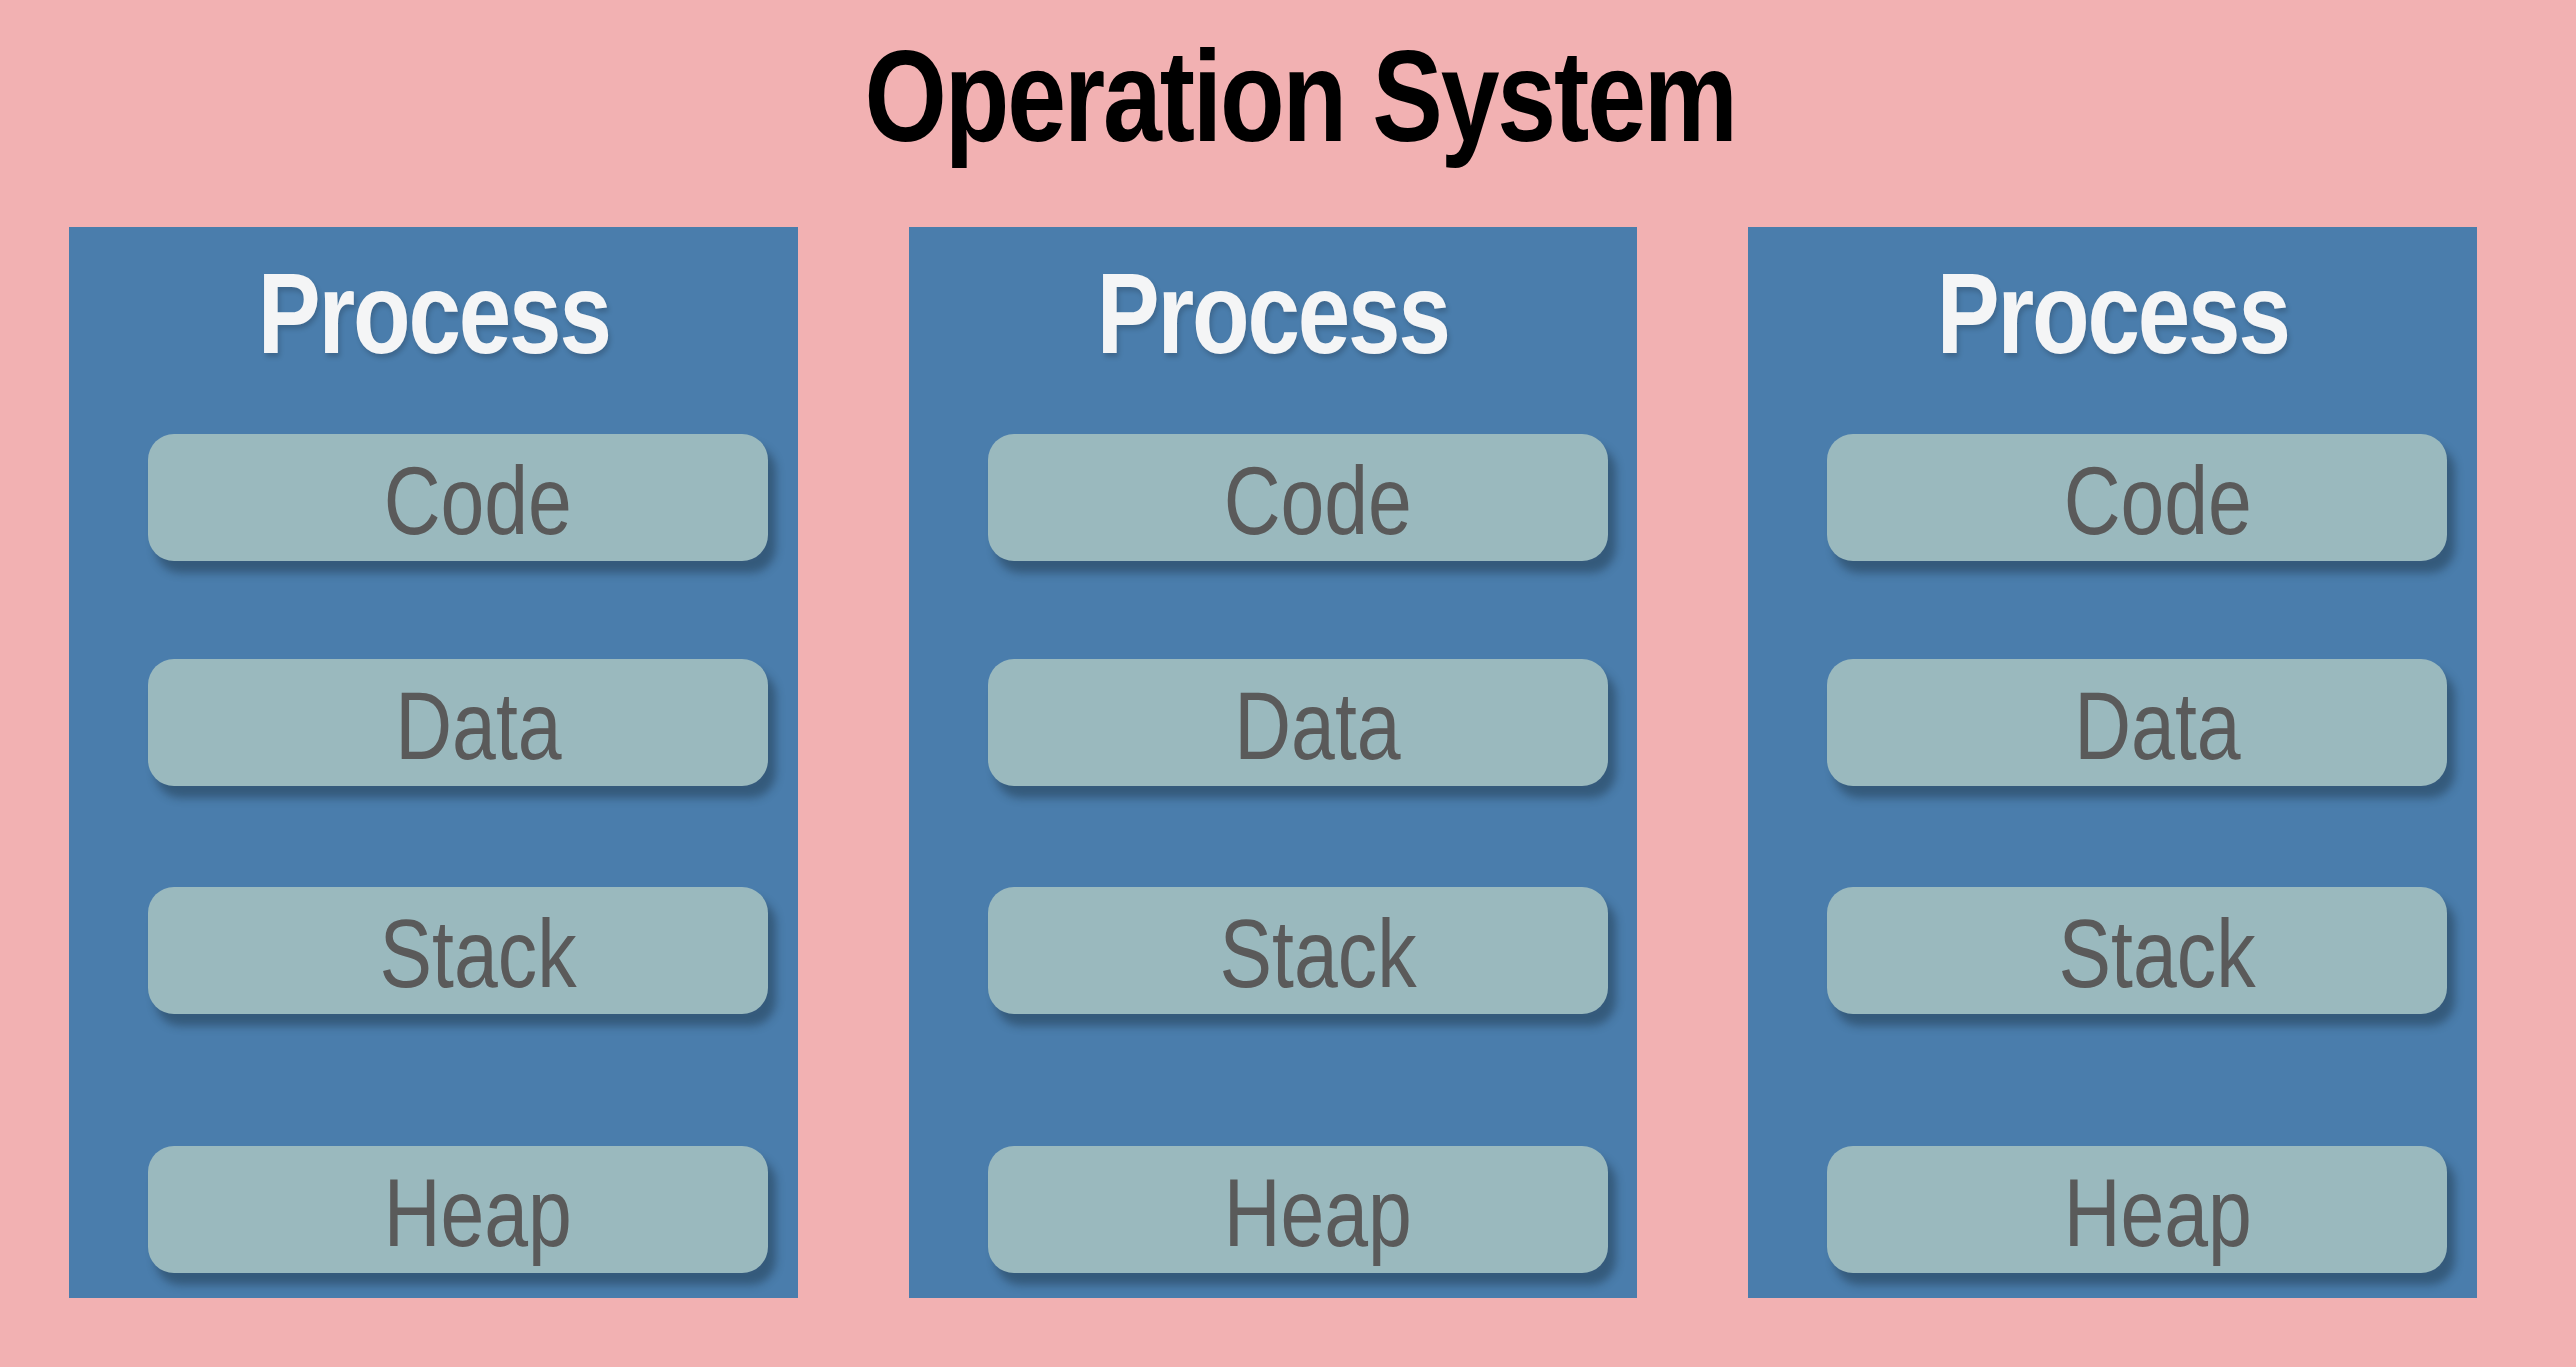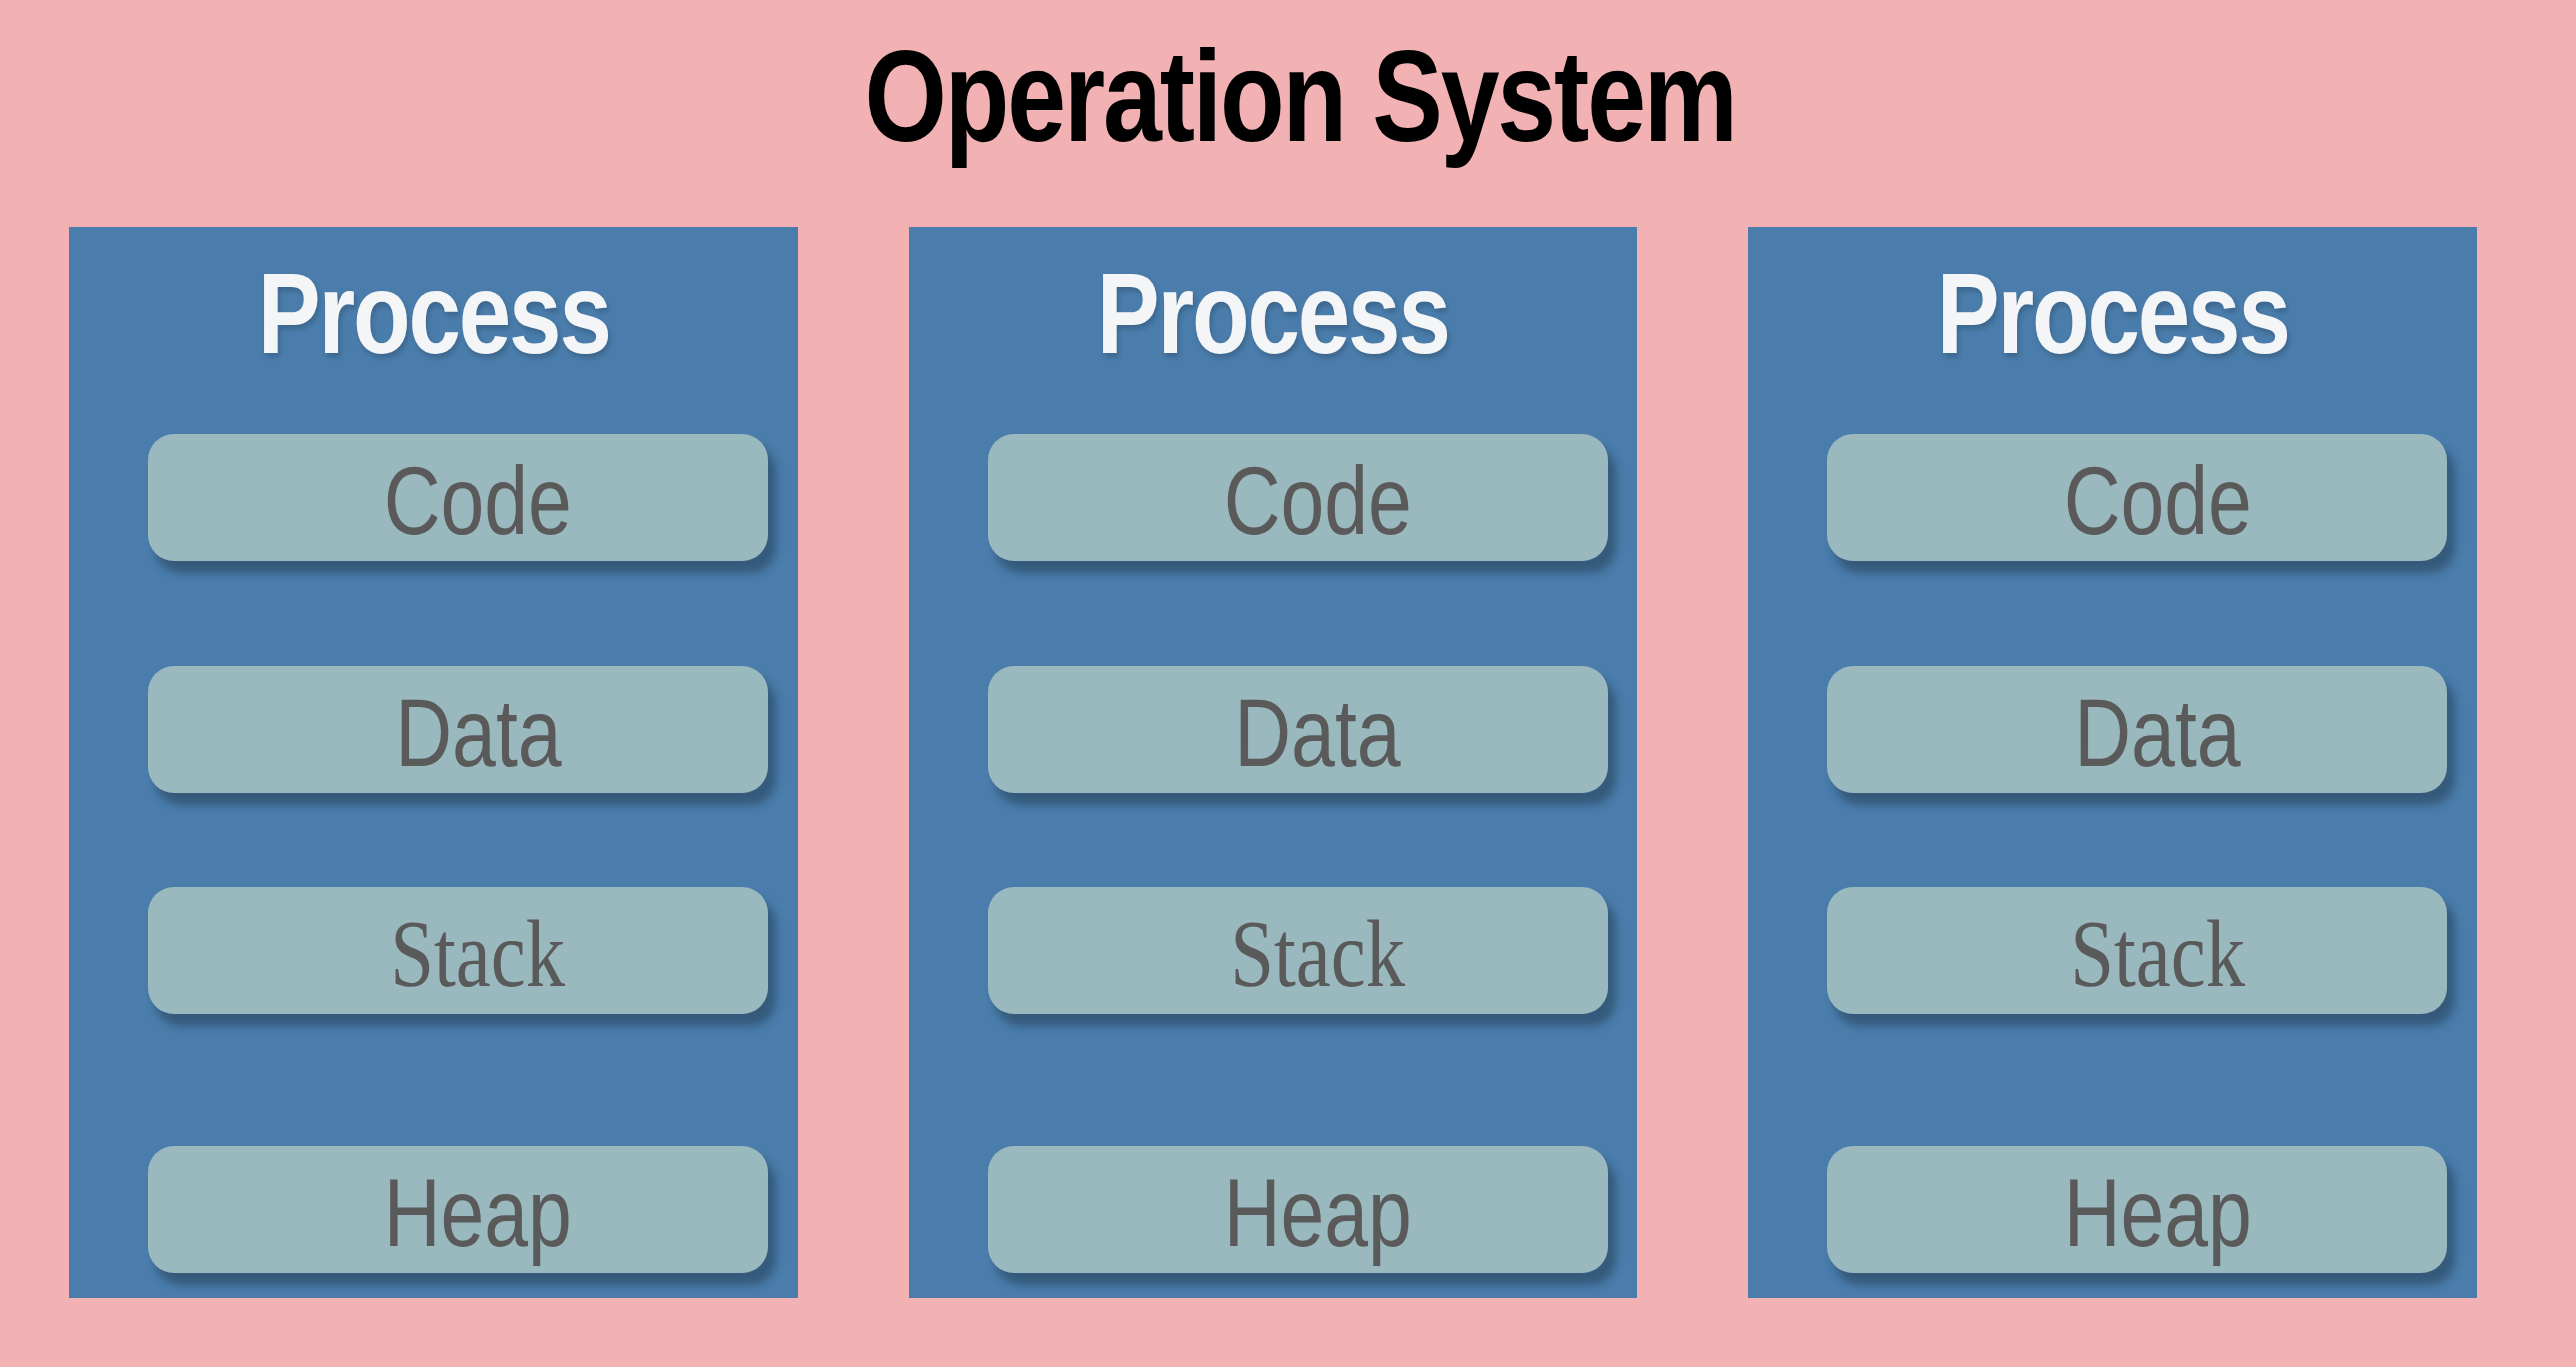--- a/index.html
+++ b/index.html
@@ -73,22 +73,22 @@
     background: var(--segment, #9ab9be);
     box-shadow: 7.8px 11.2px 8.6px rgba(25, 42, 58, 0.42);
     color: var(--segment-text, #5a5a5a);
     font-size: 96px;
     line-height: 133px;
     text-align: center;
     padding-left: 40px;
   }
 
   .seg-1 { top: 207px; }
-  .seg-2 { top: 432px; margin-top: 7px; }
-  .seg-3 { top: 660px; font-family: Liberation Serif, serif; }
+  .seg-2 { top: 432px; }
+  .seg-3 { top: 660px; }
   .seg-4 { top: 919px; }
 </style>
 </head>
 <body>
 
 <h1 class="main-title"><span class="condense">Operation System</span></h1>
 
 <div class="panels">
 
   <section class="panel">

